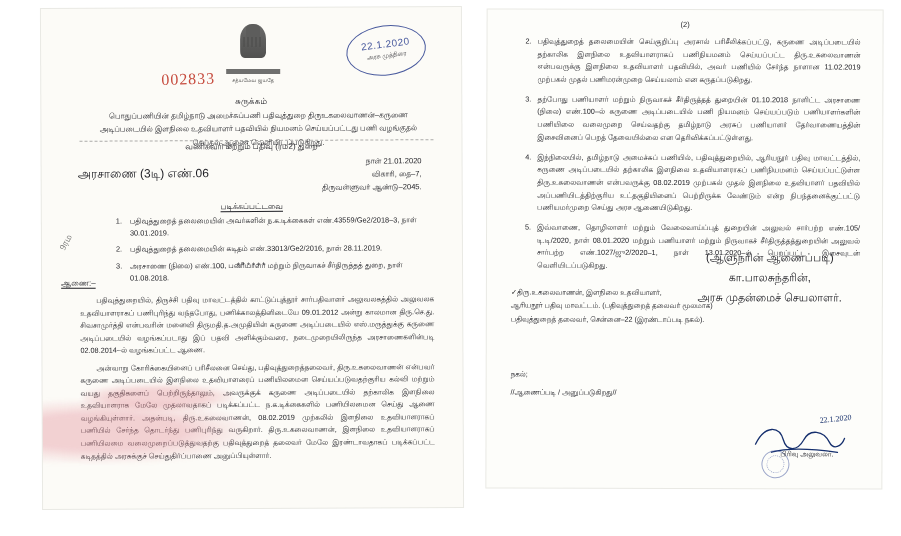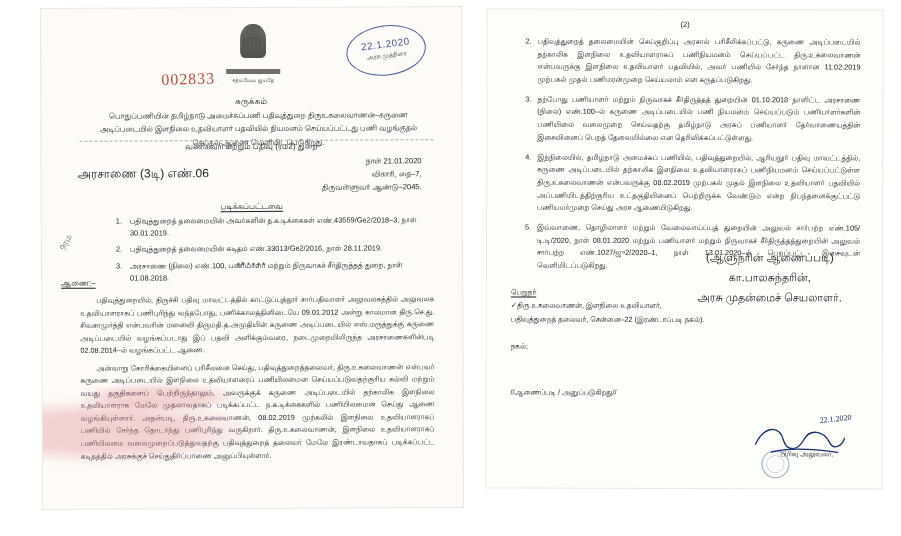--- a/index.html
+++ b/index.html
@@ -315,20 +315,21 @@
   }
   .r-copy {
     position: absolute;
     left: 24px;
     top: 330px;
     font-size: 7.2px;
     line-height: 1.85;
   }
   .r-copy .hd {
     text-underline-offset: 2px;
+    margin-top: 28px;
   }
   .r-footer {
     position: absolute;
     left: 24px;
     top: 378px;
     font-size: 7.2px;
   }
   .r-sigscribble {
     position: absolute;
     right: 34px;
@@ -469,22 +470,22 @@
       </div>
     </div>
 
     <div class="r-sign tam">
       <div>(ஆளுநரின் ஆணைப்படி)</div>
       <div>கா.பாலசுந்தரின்,</div>
       <div>அரசு முதன்மைச் செயலாளர்.</div>
     </div>
 
     <div class="r-left-block tam">
-      <div class="hd">பெறுநர்</div>
       <div><span class="r-tick">✓</span><span>திரு.உகலைவாணன், இளநிலை உதவியாளர்,</span></div>
+      <div>ஆரியநூர் பதிவு மாவட்டம். (பதிவுத்துறைத் தலைவர் மூலமாக)</div>
       <div>பதிவுத்துறைத் தலைவர், சென்னை–22 (இரண்டாப்படி நகல்).</div>
     </div>
 
     <div class="r-copy tam">
       <div class="hd">நகல்;</div>
     </div>
 
     <div class="r-footer tam">//ஆணைப்படி / அனுப்படுகிறது//</div>
 
     <div class="r-sigscribble">

